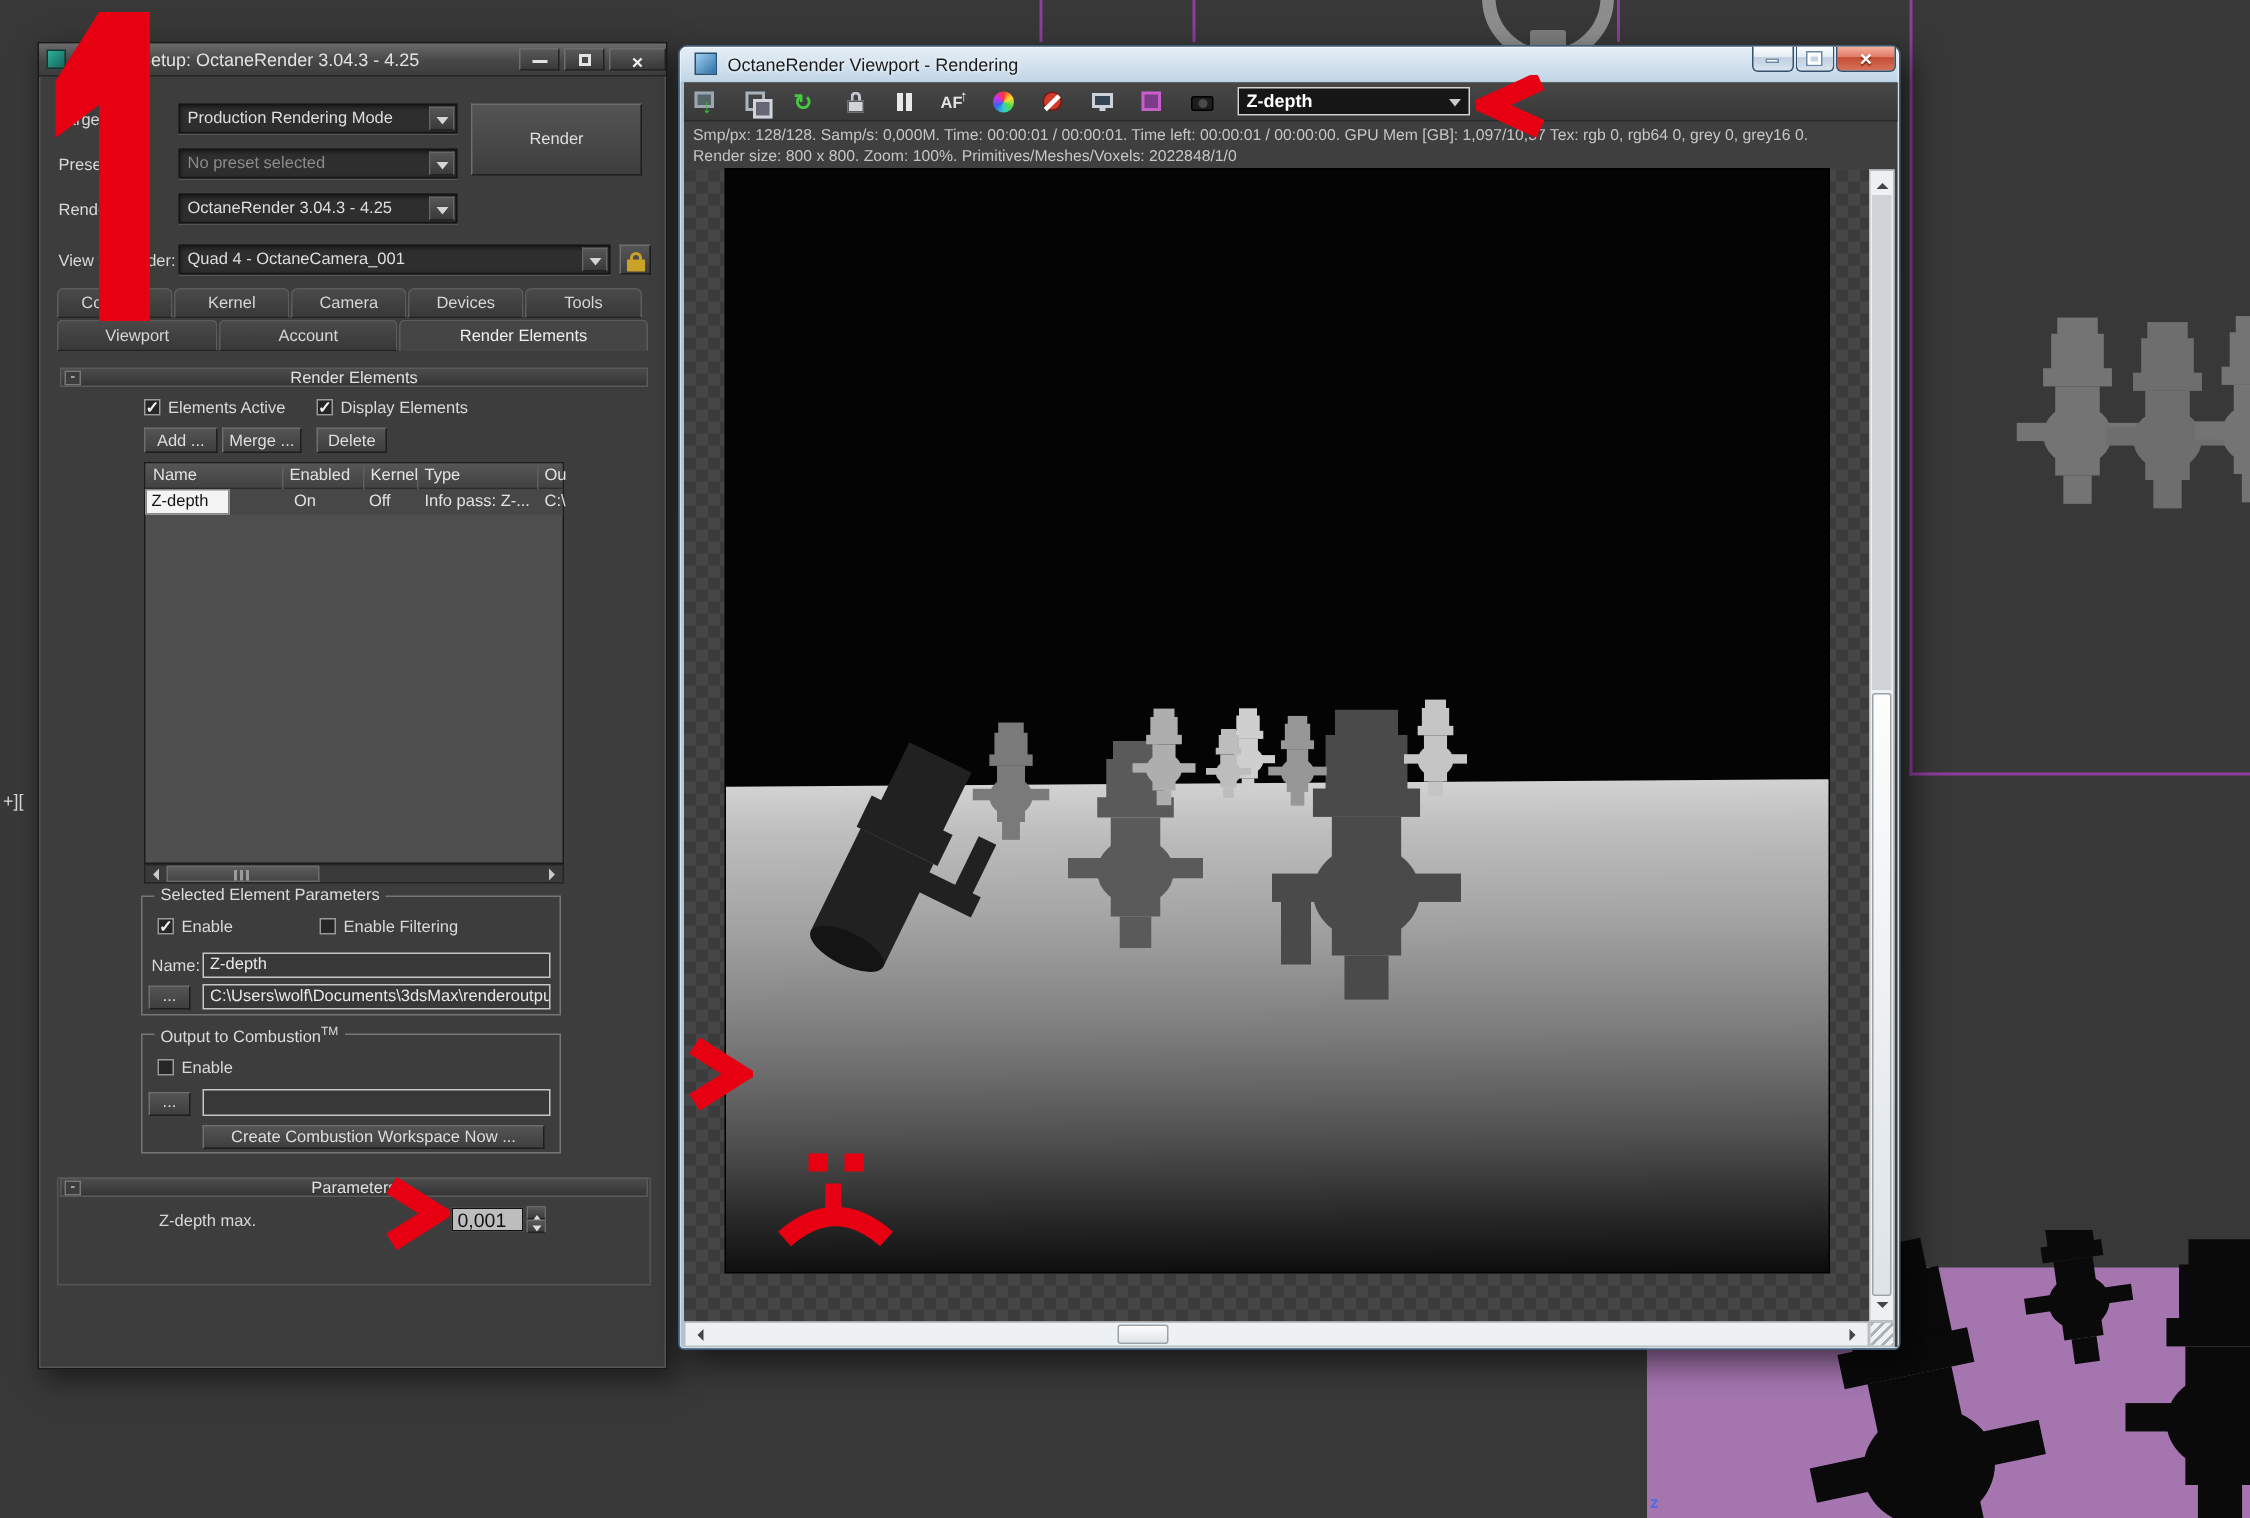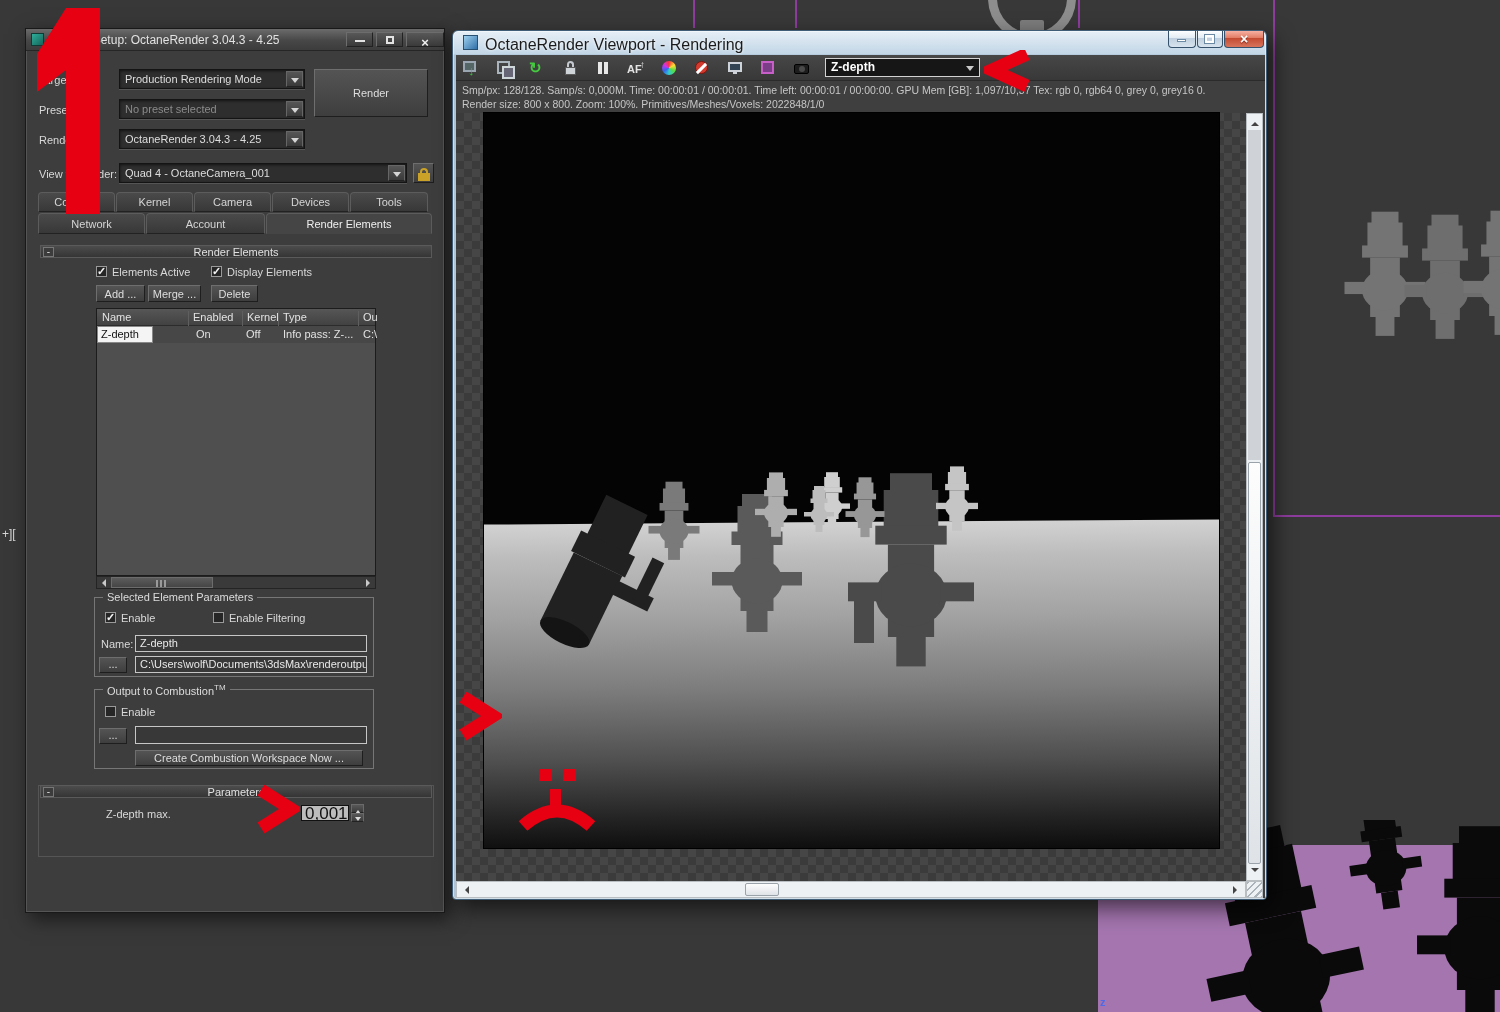--- a/index.html
+++ b/index.html
@@ -39,21 +39,21 @@
   .tab{background:linear-gradient(#4a4a4a,#383838);border:1px solid #5c5c5c;border-bottom-color:#222;border-radius:4px 4px 0 0;color:#d5d5d5;font-size:11px;text-align:center;}
   .tab.sel{background:#454545;border-bottom-color:#454545;color:#efefef;}
   .rhead{background:linear-gradient(#4c4c4c,#353535);border:1px solid #5a5a5a;color:#e0e0e0;font-size:11px;text-align:center;line-height:12px;}
   .rhead .minus{position:absolute;left:2px;top:1px;width:11px;height:10px;border:1px solid #777;font-size:10px;line-height:8px;text-align:center;color:#ddd;background:#3c3c3c;}
   .cb{width:11px;height:11px;border:1px solid #9a9a9a;background:#262626;}
   .cb.on::after{content:"✓";position:absolute;left:0px;top:-2px;color:#f2f2f2;font-size:11px;font-weight:bold;}
   .gbox{border:1px solid #767676;}
   .gtitle{position:absolute;top:-7px;left:8px;background:#3d3d3d;padding:0 4px;font-size:11px;color:#dcdcdc;white-space:nowrap;}
   .field{background:#353535;border:1px solid #111;color:#e8e8e8;font-size:11px;padding:1px 4px;white-space:nowrap;overflow:hidden;}
   .field.bright{border:1px solid #c6c6c6;background:#383838;}
-  .lightfield{background:#bdbdbd;border:1px solid #111;color:#111;font-size:17px;padding:0 3px;}
+  .lightfield{background:#bdbdbd;border:1px solid #111;color:#111;font-size:13px;padding:0 3px;}
   .spinbtn{width:13px;height:9px;background:linear-gradient(#585858,#3c3c3c);border:1px solid #6a6a6a;border-bottom-color:#222;}
   .spinbtn::after{content:"";position:absolute;left:3px;}
   .spinbtn.up::after{top:2px;border:3px solid transparent;border-bottom:4px solid #ddd;}
   .spinbtn.dn::after{top:3px;border:3px solid transparent;border-top:4px solid #ddd;}
 
   
   .lbox{background:#4f4f4f;border:1px solid #1c1c1c;}
   .lhead{background:linear-gradient(#565656,#424242);border-bottom:1px solid #2c2c2c;color:#e2e2e2;font-size:11px;}
   .lhead span{position:absolute;top:2px;}
   .lcol{border-right:1px solid #5f5f5f;height:100%;position:absolute;top:0;}
@@ -62,21 +62,21 @@
   .dscroll{background:#3a3a3a;border:1px solid #242424;}
   .dthumb{background:linear-gradient(#5c5c5c,#454545);border:1px solid #6c6c6c;}
   .grip{position:absolute;left:50%;top:2px;width:11px;height:7px;margin-left:-6px;
         background:repeating-linear-gradient(90deg,#9a9a9a 0 2px,transparent 2px 4px);}
   .sarr{position:absolute;width:0;height:0;border:4px solid transparent;}
 
   
   .aero{background:linear-gradient(#e6eff7,#c2d6e6 23px,#a9c1d4 24px,#b9cddd 60%,#aec4d6);
         border:1px solid #3f5d77;border-radius:6px 6px 4px 4px;
         box-shadow:0 0 0 1px rgba(255,255,255,.45) inset,6px 8px 22px rgba(0,0,0,.6);}
-  .atitle-txt{font-size:16px;color:#1b1b1b;text-shadow:0 0 3px #fff;}
+  .atitle-txt{font-size:12px;color:#1b1b1b;text-shadow:0 0 3px #fff;}
   .aico{width:15px;height:15px;background:linear-gradient(135deg,#9fd0ef,#2f6fa8);border:1px solid #274f72;}
   .abtn{height:17px;border:1px solid #35516b;border-top:none;border-radius:0 0 4px 4px;
         background:linear-gradient(#fdfeff,#e1ebf3 45%,#c0cfdf 46%,#d8e4ee);}
   .abtn .bar{position:absolute;left:50%;top:8px;width:9px;height:3px;margin-left:-5px;background:#fff;border:1px solid #6d8aa5;}
   .abtn .box{position:absolute;left:50%;top:4px;width:9px;height:8px;margin-left:-5px;border:2px solid #fff;box-shadow:0 0 0 1px #6d8aa5;}
   .abtn.close{background:linear-gradient(#f7b0a1,#e07a63 45%,#c44b33 46%,#d8745b);}
   .abtn.close::after{content:"×";position:absolute;left:0;right:0;top:0px;text-align:center;color:#fff;font-size:14px;font-weight:bold;line-height:16px;text-shadow:0 1px 1px #7c2314;}
   .client{background:#3f3f3f;}
   .vtoolbar{background:linear-gradient(#474747,#383838);border-bottom:1px solid #2b2b2b;}
   .ico{width:18px;height:18px;}
@@ -195,21 +195,21 @@
     <div class="abs dd" style="left:93px;top:134px;width:288px;height:20px;"><span>Quad 4 - OctaneCamera_001</span><span class="arr"></span></div>
     <div class="abs btn3" style="left:387px;top:134px;width:21px;height:20px;">
       <span><span class="abs" style="left:6px;top:4px;width:8px;height:6px;border:2px solid #c9a227;border-bottom:none;border-radius:4px 4px 0 0;"></span><span class="abs" style="left:4px;top:9px;width:12px;height:8px;background:#c9a227;"></span></span>
     </div>
 
     <div class="abs tab" style="left:12px;top:163px;width:77px;height:20px;line-height:19px;">Common</div>
     <div class="abs tab" style="left:90px;top:163px;width:77px;height:20px;line-height:19px;">Kernel</div>
     <div class="abs tab" style="left:168px;top:163px;width:77px;height:20px;line-height:19px;">Camera</div>
     <div class="abs tab" style="left:246px;top:163px;width:77px;height:20px;line-height:19px;">Devices</div>
     <div class="abs tab" style="left:324px;top:163px;width:78px;height:20px;line-height:19px;">Tools</div>
-    <div class="abs tab" style="left:12px;top:184px;width:107px;height:21px;line-height:20px;">Network</div>
+    <div class="abs tab" style="left:12px;top:184px;width:107px;height:21px;line-height:20px;">Viewport</div>
     <div class="abs tab" style="left:120px;top:184px;width:119px;height:21px;line-height:20px;">Account</div>
     <div class="abs tab sel" style="left:240px;top:184px;width:166px;height:21px;line-height:20px;">Render Elements</div>
 
     <div class="abs rhead" style="left:14px;top:216px;width:392px;height:13px;">
       <span class="minus">-</span>
       <span>Render Elements</span>
     </div>
 
     <span class="abs cb on" style="left:70px;top:237px;"></span>
     <span class="abs dlabel" style="left:86px;top:237px;">Elements Active</span>

